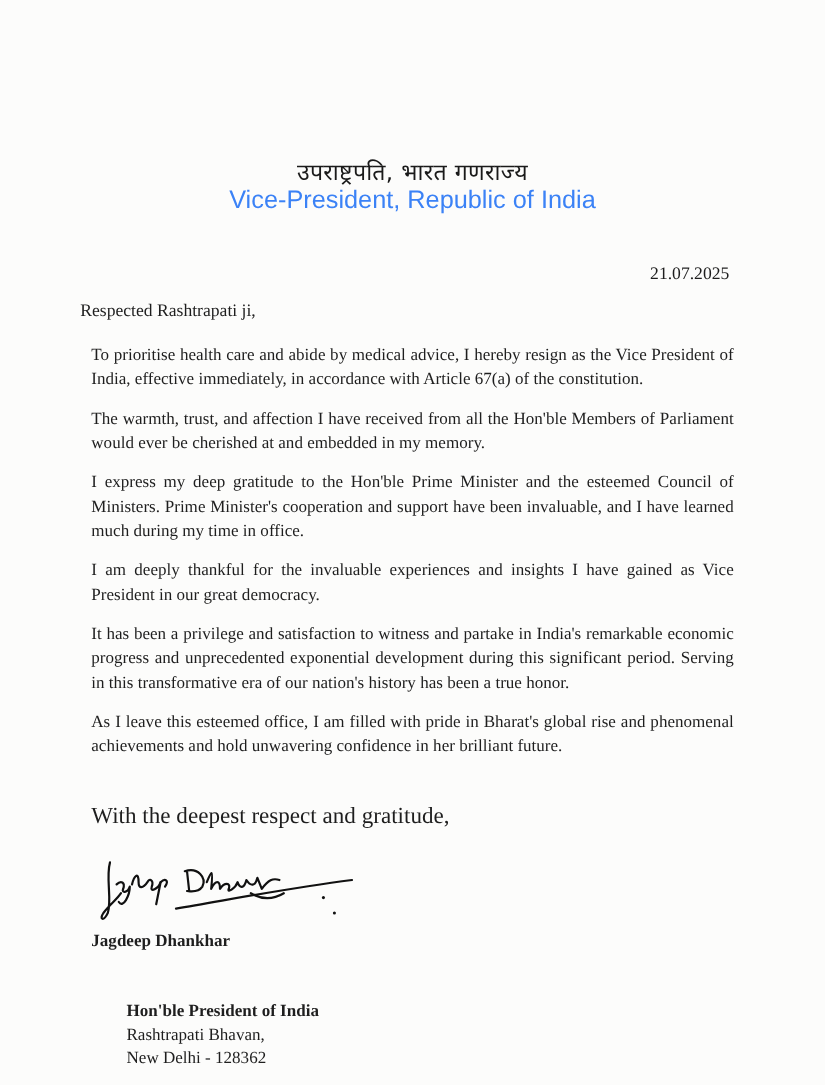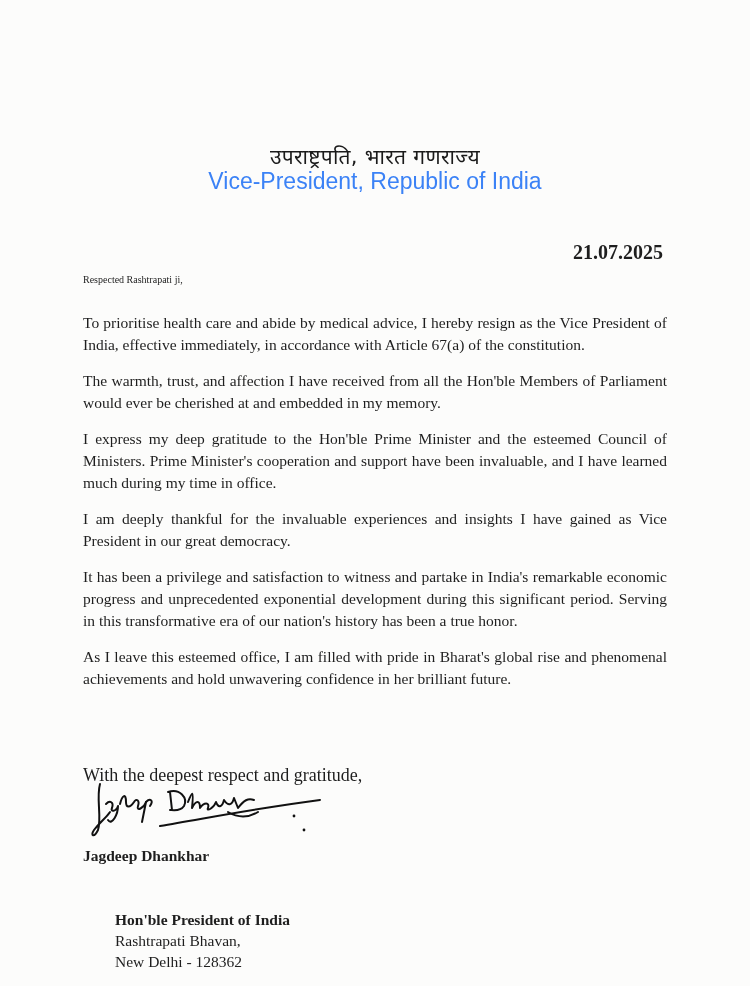--- a/index.html
+++ b/index.html
@@ -16,29 +16,29 @@
     position: absolute; left: 0; right: 0; top: 142px; text-align: center;
     font-family: "DejaVu Sans", sans-serif; font-size: 21px; color: #1a1a1a;
     letter-spacing: 0.3px;
   }
   .eng-title {
     position: absolute; left: 0; right: 0; top: 168px; text-align: center;
     font-family: "Liberation Sans", sans-serif; font-size: 23px; color: #3b82f6;
   }
   .date {
     position: absolute; right: 87px; top: 241px;
-    font-weight: bold; font-size: 20px;
+    font-weight: normal; font-size: 16px;
   }
-  .salutation { position: absolute; left: 83px; top: 274px; font-size: 10px; }
+  .salutation { position: absolute; left: 73px; top: 274px; font-size: 16px; }
   .body-text {
     position: absolute; left: 83px; width: 584px; top: 312px;
     font-size: 15.5px; line-height: 22px; text-align: justify;
   }
   .body-text p { margin: 0 0 14px 0; }
-  .closing { position: absolute; left: 83px; top: 729px; font-size: 18px; margin-top: 36px; }
+  .closing { position: absolute; left: 83px; top: 729px; font-size: 21px; }
   .signature { position: absolute; left: 88px; top: 778px; width: 250px; height: 64px; }
   .signer { position: absolute; left: 83px; top: 847px; font-size: 15.5px; font-weight: bold; }
   .addressee { position: absolute; left: 83px; top: 909px; font-size: 15.5px; line-height: 21px; margin-left: 32px; }
   .addressee .bold { font-weight: bold; }
 </style>
 </head>
 <body>
 
 <div class="page">
 

